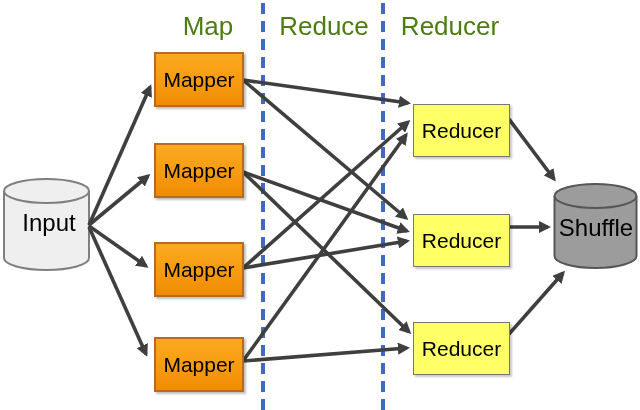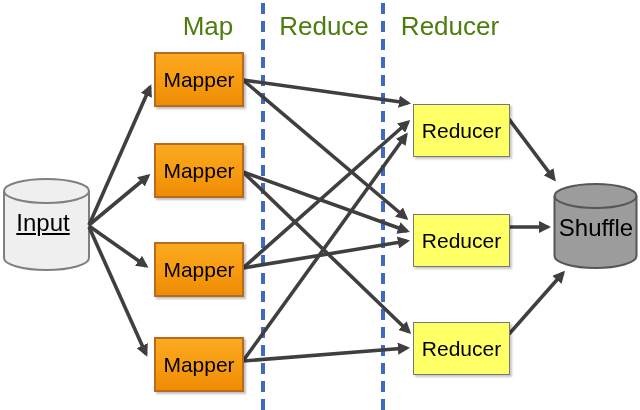--- a/index.html
+++ b/index.html
@@ -132,16 +132,16 @@
   <div class="node reducer r1">
     <span>Reducer</span>
   </div>
   <div class="node reducer r2">
     <span>Reducer</span>
   </div>
   <div class="node reducer r3">
     <span>Reducer</span>
   </div>
 
-  <div class="cyl-label" style="left:0; top:209px;text-decoration:underline;">Input</div>
+  <div class="cyl-label" style="left:6px; top:209px;">Input</div>
   <div class="cyl-label" style="left:553px; top:214px;">Shuffle</div>
 
 </div>
 
 </body></html>

